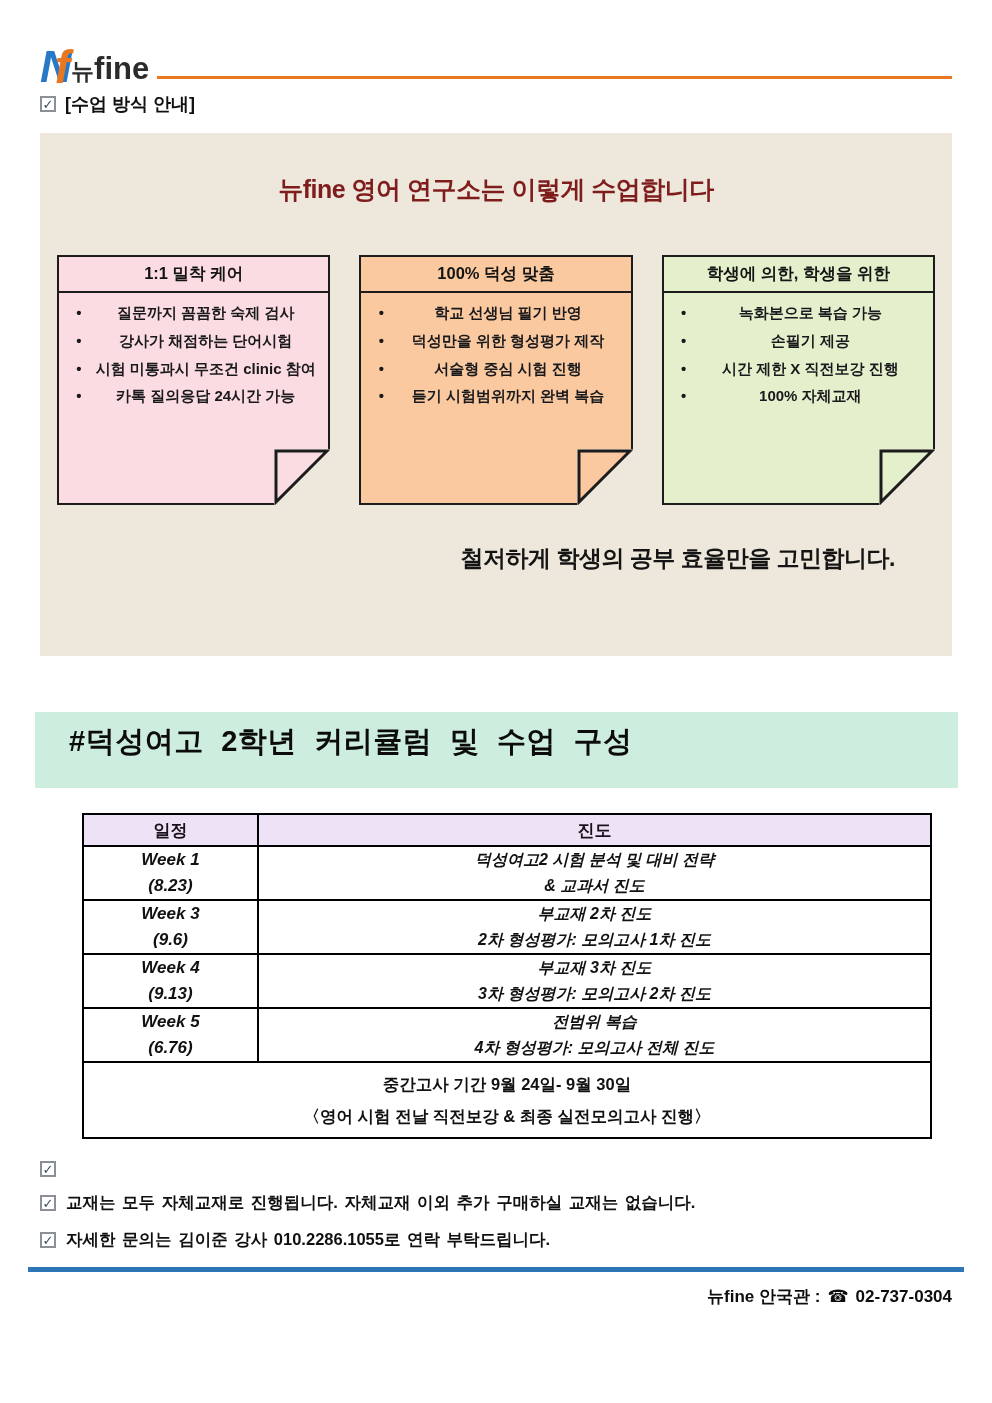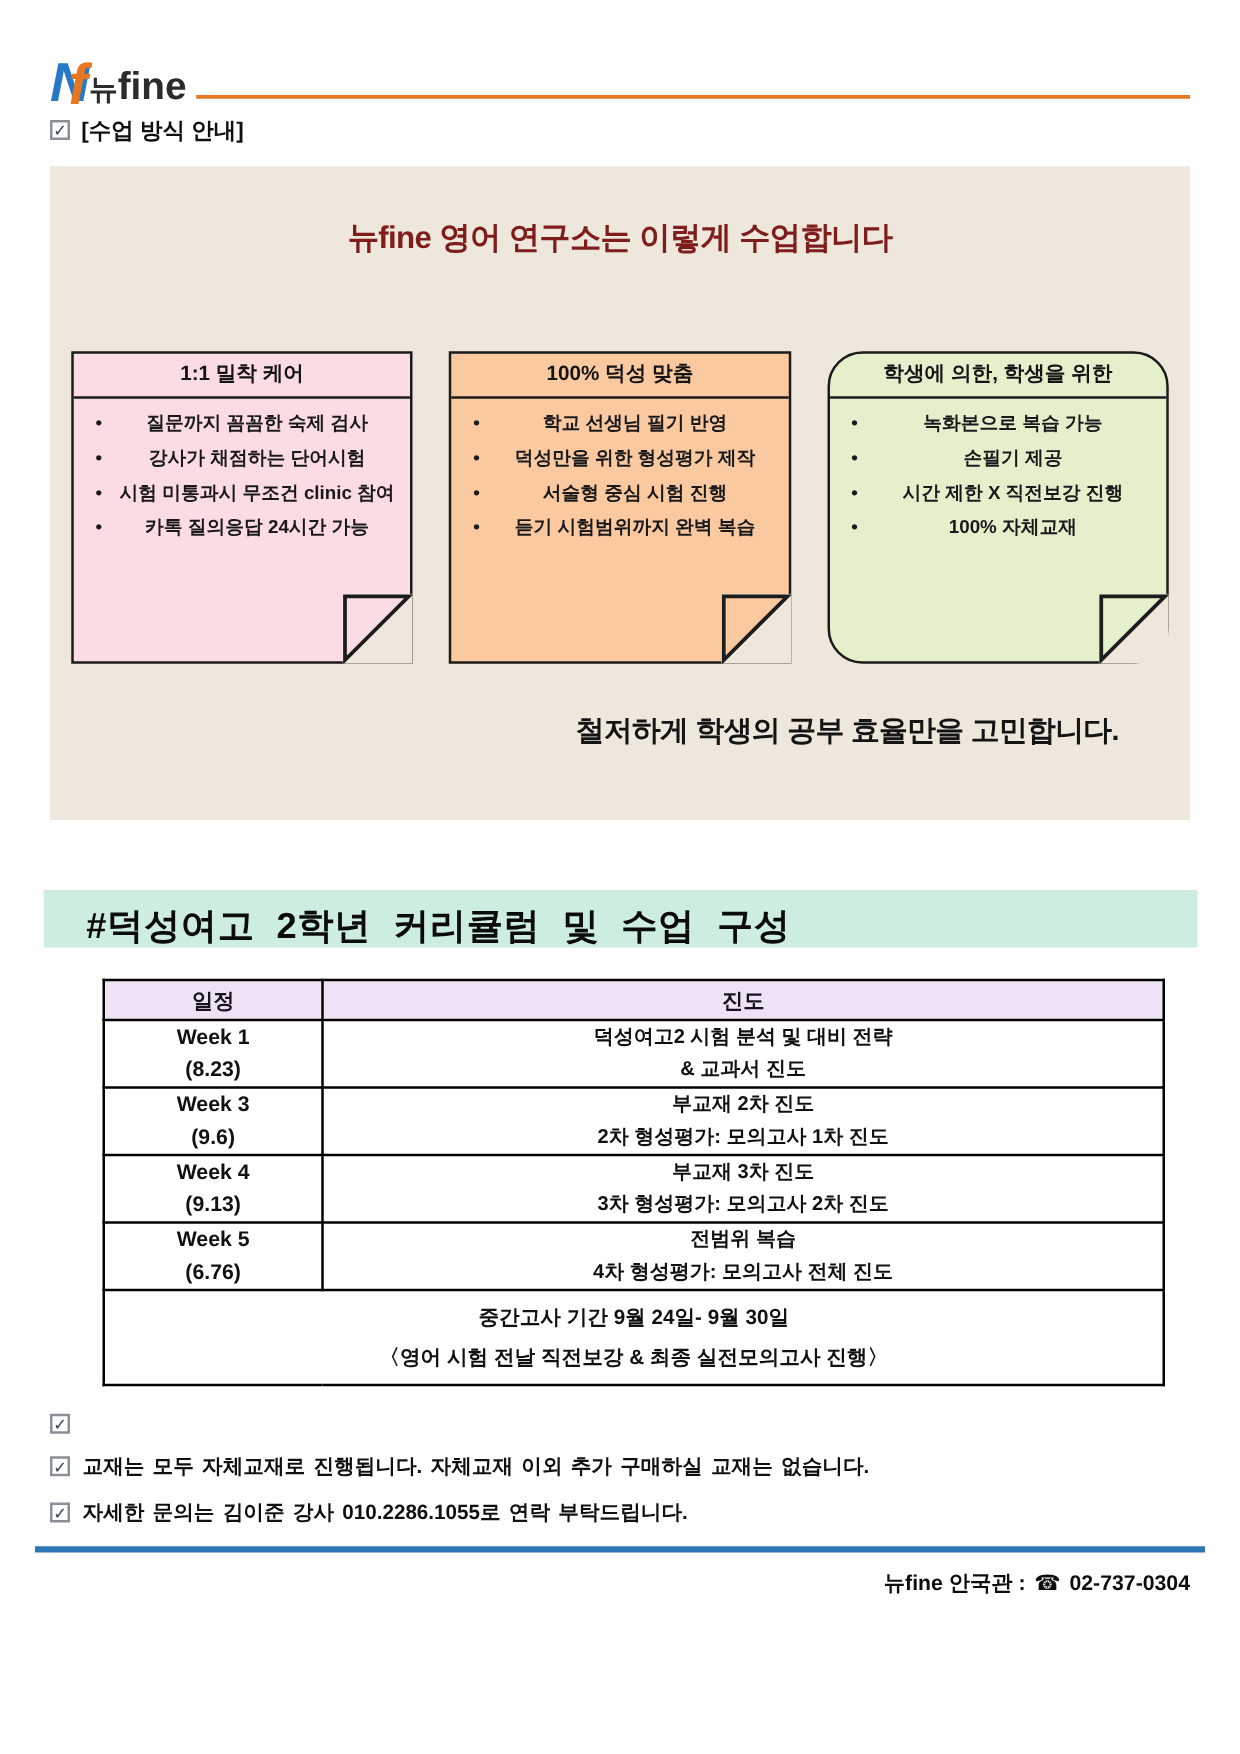--- a/index.html
+++ b/index.html
@@ -15,43 +15,43 @@
   .logo-eng { font-weight:800; font-size:31px; line-height:34px; color:#2b2b2b;margin-top:39px; }
   .brand-rule { flex:1; height:3px; background:#E87722; margin:0 0 7px 8px; }
 
   
   .section-label { display:flex; align-items:center; gap:9px; margin-top:6px; height:24px; font-size:18px; font-weight:700; color:#101010; }
   .cb { display:inline-flex; align-items:center; justify-content:center; width:16px; height:16px; border:2px solid #8a8f98; font-size:13px; line-height:13px; color:#3c4a60; font-weight:700; flex:0 0 16px; }
 
   
   .intro-panel { margin-top:17px; background:#EDE8DB; height:523px; padding:0 17px; }
   .intro-title { padding-top:40px; text-align:center; font-size:25px; font-weight:600; letter-spacing:-0.5px; color:#7f1d1d; }
-  .cards { display:flex; gap:29px; margin-top:75px; }
+  .cards { display:flex; gap:29px; margin-top:49px; }
   .card { position:relative; flex:1; height:250px; border:2px solid #1c1c1c; }
   .card-pink { background:#FBDCE3; }
   .card-orange { background:#FAC9A0; }
-  .card-green { background:#E4F0CC;border-radius:28px; }
+  .card-green { background:#E4F0CC; }
   .card-header { height:36px; line-height:33px; text-align:center; font-size:16.5px; font-weight:700; border-bottom:2px solid #1c1c1c; color:#141414; }
   .card ul { list-style:none; margin-top:10px; padding:0 8px; }
   .card li { display:flex; margin:8px 0; font-size:15px; font-weight:600; line-height:1.32; color:#19191c; }
   .bullet { flex:0 0 24px; text-align:center; }
   .li-text { flex:1; text-align:center; }
   .fold { position:absolute; right:-2px; bottom:-2px; width:56px; height:56px; display:block; }
   .intro-slogan { margin-top:38px; text-align:right; padding-right:40px; font-size:23px; font-weight:600; color:#141414; letter-spacing:-0.5px; }
 
   
-  .curriculum-heading { margin:56px -6px 0 -5px; background:#CDEEDE; height:46px; line-height:58px; padding-left:34px; font-size:29px; font-weight:700; color:#0c0c0c; letter-spacing:0.5px; word-spacing:9px; }
+  .curriculum-heading { margin:56px -6px 0 -5px; background:#CDEEDE; height:76px; line-height:58px; padding-left:34px; font-size:29px; font-weight:700; color:#0c0c0c; letter-spacing:0.5px; word-spacing:9px; }
 
   
   .table-wrap { margin:25px 0 0 42px; width:850px; }
   table { border-collapse:collapse; width:100%; table-layout:fixed; }
   th, td { border:2px solid #000; }
   th { background:#EEE3F6; height:32px; font-size:17px; font-weight:700; color:#17121c; }
   col.c-week { width:175px; }
-  .week-row { height:44px; }
+  .week-row { height:44px;font-style:italic; }
   td.week { text-align:center; font-weight:700; font-size:17px; }
   td.prog { text-align:center; font-weight:700; font-size:16px; }
   td .ln { line-height:26px; }
   .span-row td { height:76px; text-align:center; font-weight:700; font-size:16.5px;margin-left:33px; }
   .span-row .ln { line-height:32px; }
 
   
   .notes { margin-top:22px; }
   .note-line { display:flex; align-items:center; gap:10px; margin:15px 0; font-size:16.5px; font-weight:700; color:#101010; word-spacing:2px; }
 

